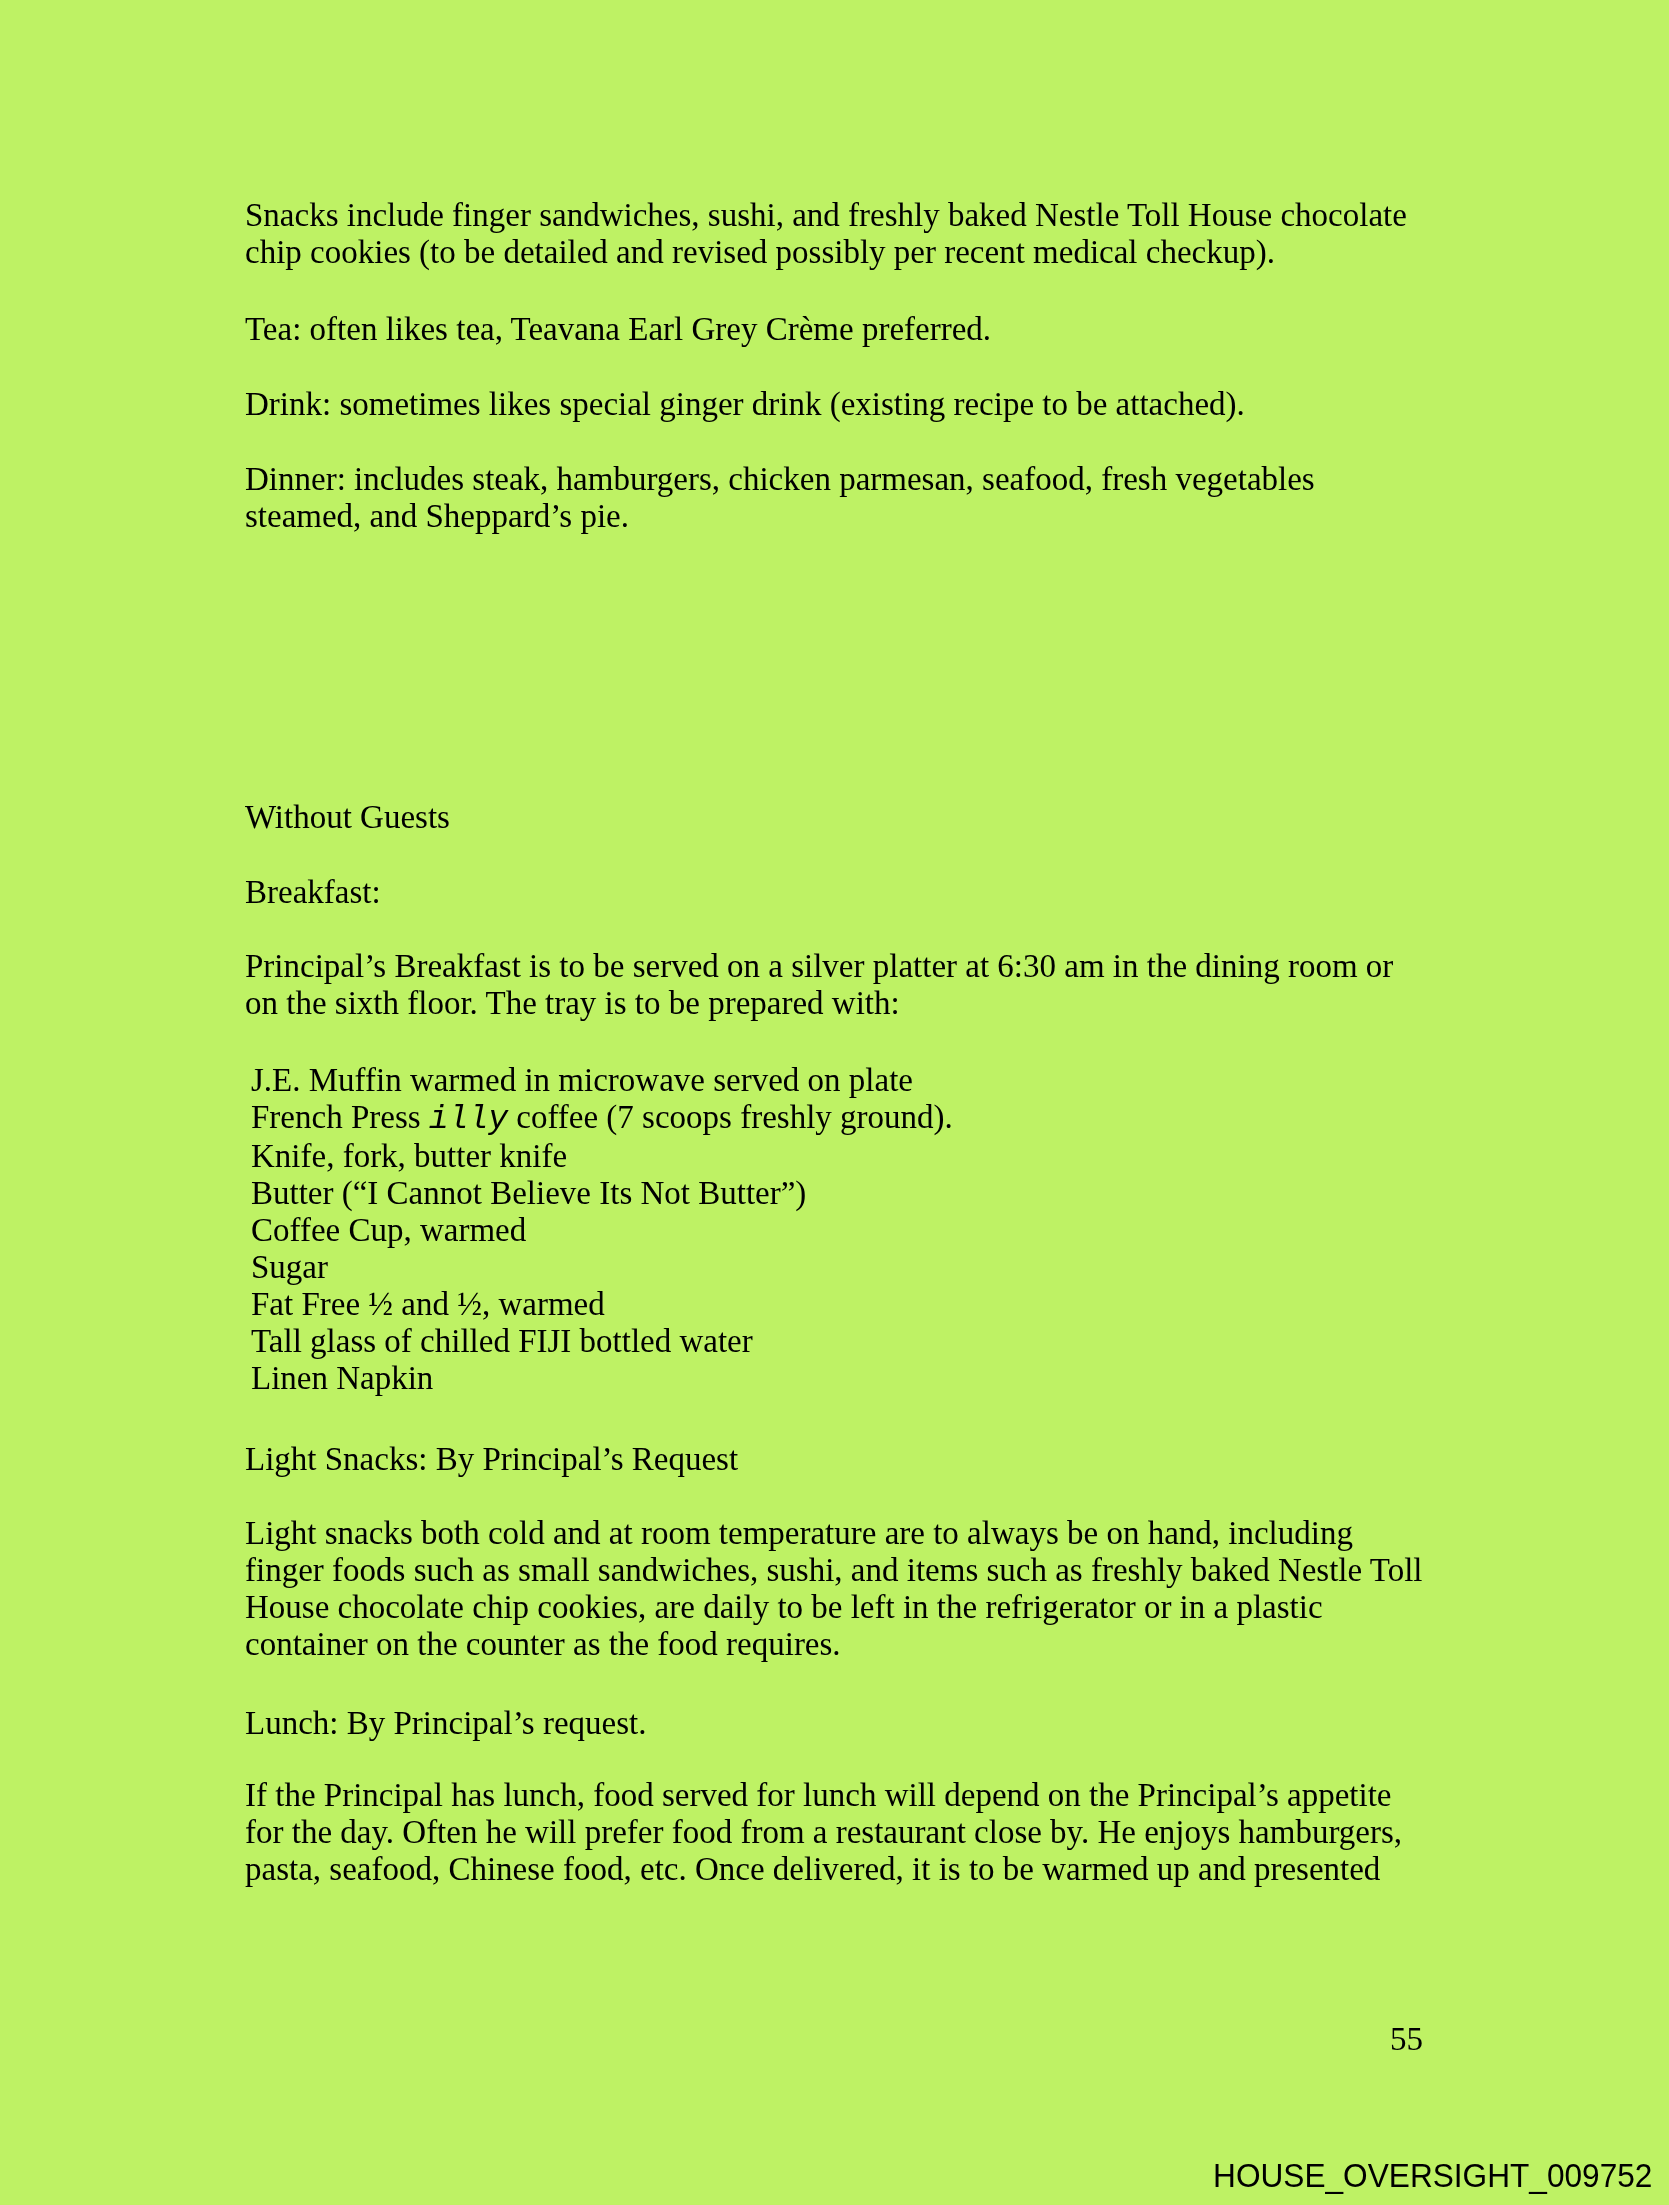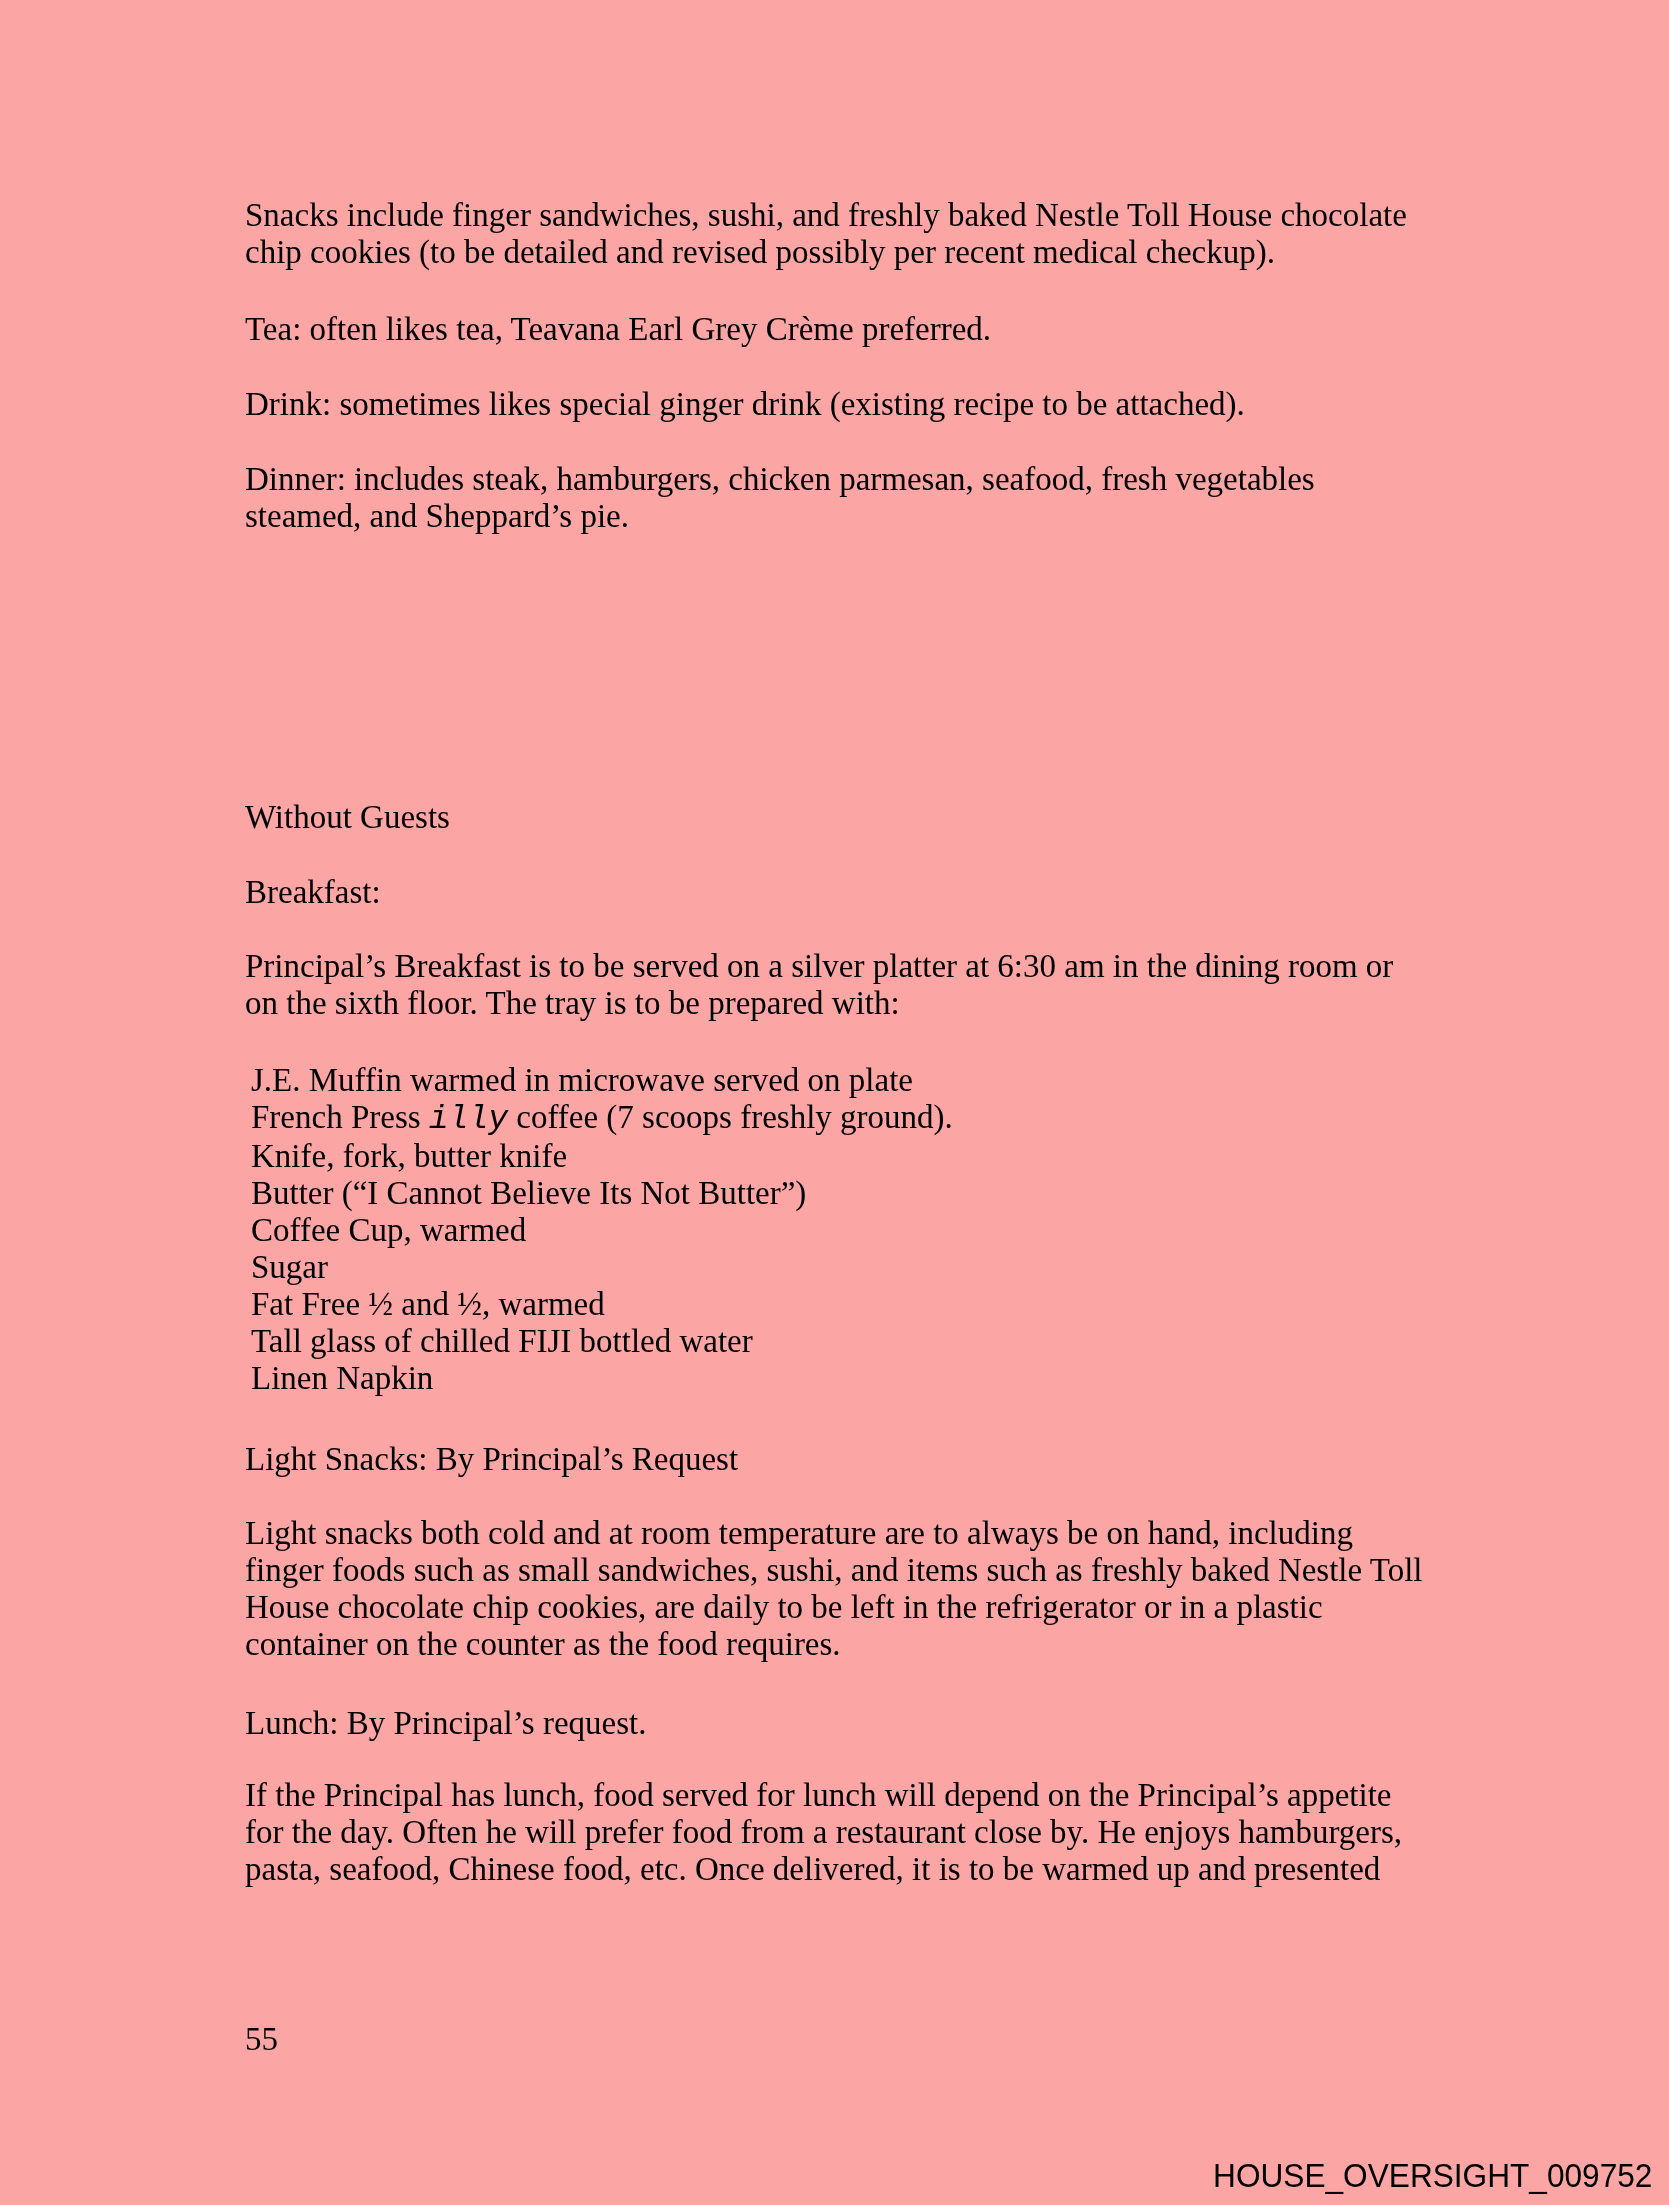--- a/index.html
+++ b/index.html
@@ -10,41 +10,42 @@
   body {
     width: 1669px;
     height: 2205px;
     position: relative;
     font-family: "Liberation Serif", "DejaVu Serif", serif;
     color: #000000;
   }
   .page {
     position: absolute;
     inset: 0;
-    background: #fca5a5;
+    background: #bef264;
   }
   .block {
     position: absolute;
     left: 245px;
     width: 1182px;
     font-size: 33px;
     line-height: 37px;
     margin: 0;
     white-space: normal;
   }
   .bold { font-weight: normal; }
   .italic { font-style: italic; font-family: Liberation Mono, monospace; }
   .list-line { font-size: 33px; line-height: 37px; margin-left: 6px; }
   .page-number {
     position: absolute;
     left: 245px;
     width: 1178px;
     top: 2021px;
     font-size: 33px;
     line-height: 37px;
+    text-align: right;
   }
   .bates-stamp {
     position: absolute;
     right: 16.4px;
     top: 2156px;
     font-family: "Liberation Sans", "DejaVu Sans", sans-serif;
     font-size: 34px;
     line-height: 39px;
     transform: scaleX(0.93);
     transform-origin: right top;

